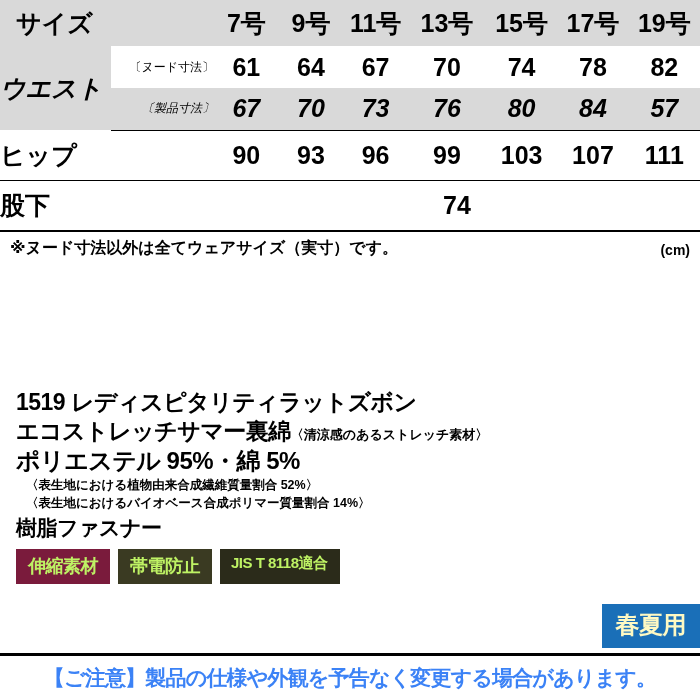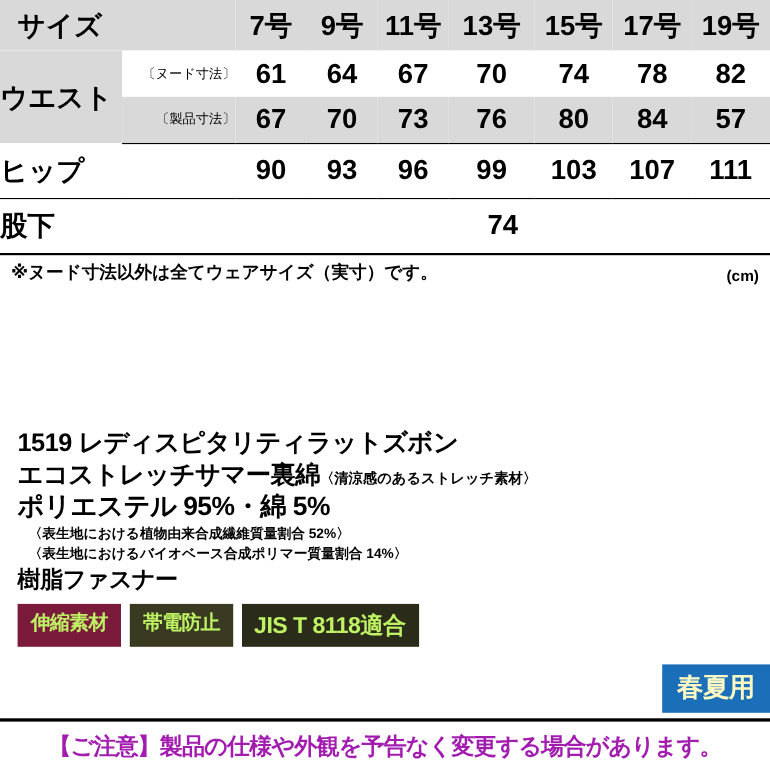--- a/index.html
+++ b/index.html
@@ -35,20 +35,21 @@
     font-weight: bold;
     text-align: center;
     vertical-align: middle;
   }
   .row-header td.label-cell {
     text-align: left;
     padding-left: 16px;
   }
   .band-gray {
     background: #d9d9d9;
+    font-style: italic;
   }
   .band-white {
     background: #ffffff;
   }
   .rowlabel {
     font-size: 25px;
     font-weight: bold;
     text-align: left;
     padding-left: 16px;
     vertical-align: middle;
@@ -144,21 +145,21 @@
   }
   .badge {
     color: #bef264;
     font-size: 18px;
     font-weight: bold;
     padding: 5px 12px 6px 12px;
     white-space: nowrap;
     letter-spacing: -0.5px;
   }
   .badge.jis {
-    font-size: 21px;
+    font-size: 15px;
     padding-left: 11px;
   }
 
   
   .season {
     position: absolute;
     right: 0px;
     top: 604px;
     background: #1a6fb8;
     color: #fef9c3;
@@ -274,14 +275,14 @@
   <div class="badges">
     <span class="badge" id="badge0" style="background: rgb(122, 27, 60);">伸縮素材</span>
     <span class="badge" id="badge1" style="background: rgb(58, 58, 34);">帯電防止</span>
     <span class="badge jis" id="badge2" style="background: rgb(43, 43, 26);">JIS T 8118適合</span>
   </div>
 </div>
 
 <div class="season" style="background: rgb(26, 111, 184);">春夏用</div>
 
 <div class="caution">
-  <span class="caution-text" style="color: #a21caf;">【ご注意】製品の仕様や外観を予告なく変更する場合があります。</span>
+  <span class="caution-text" style="color: #3b82f6;">【ご注意】製品の仕様や外観を予告なく変更する場合があります。</span>
 </div>
 
 </body></html>

